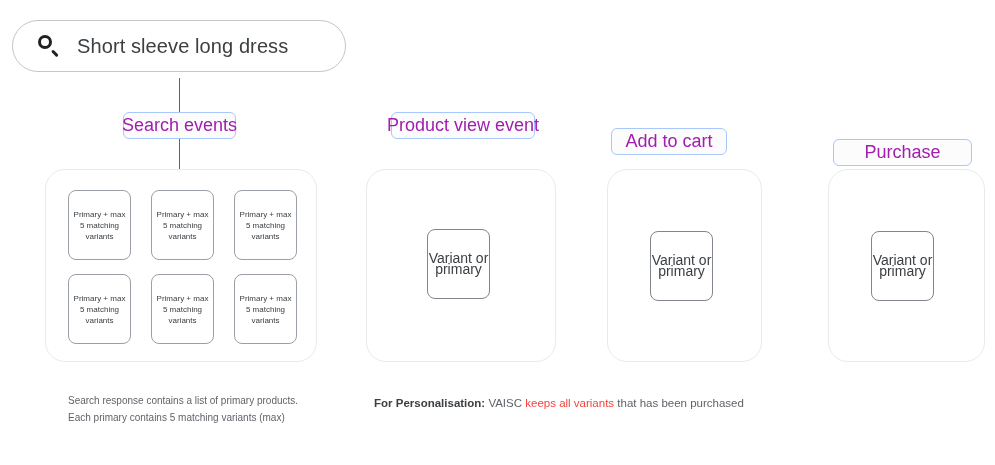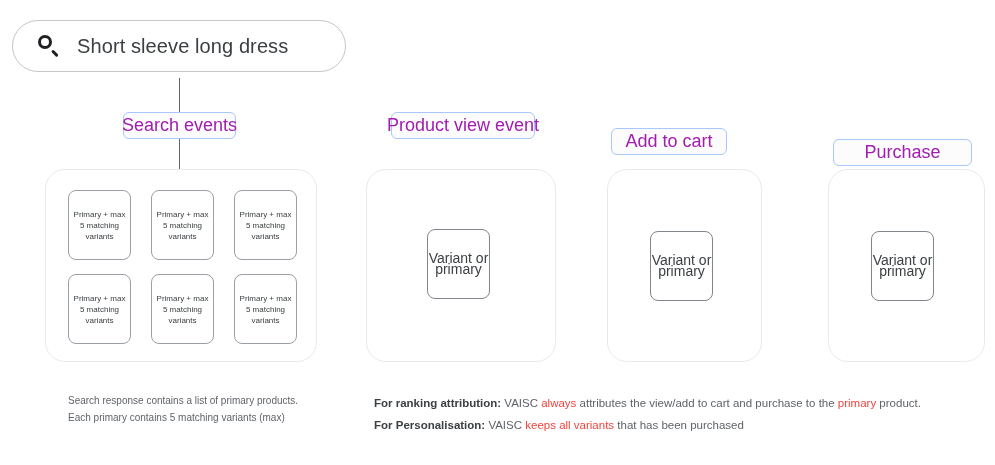--- a/index.html
+++ b/index.html
@@ -216,15 +216,14 @@
 
 <div class="panel panel-3"></div>
 <div class="variant-card vc-3">Variant or primary</div>
 
 <div class="panel panel-4"></div>
 <div class="variant-card vc-4">Variant or primary</div>
 
 <div class="caption-left">Search response contains a list of primary products. Each primary contains 5 matching variants (max)</div>
 
 <div class="notes">
-  <div class="note-line"><span class="lead">For ranking attribution:</span><span> VAISC </span><span class="hl">always</span><span> attributes the view/add to cart and purchase to the </span><span class="hl">primary</span><span> product.</span></div>
   <div class="note-line"><span class="lead">For Personalisation:</span><span> VAISC </span><span class="hl">keeps all variants</span><span> that has been purchased</span></div>
 </div>
 
 </body></html>

